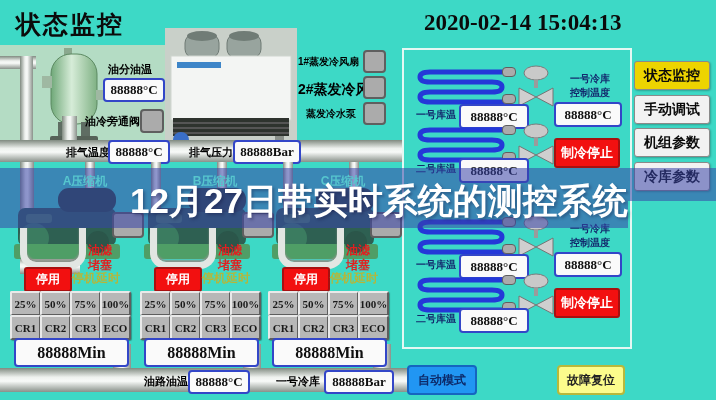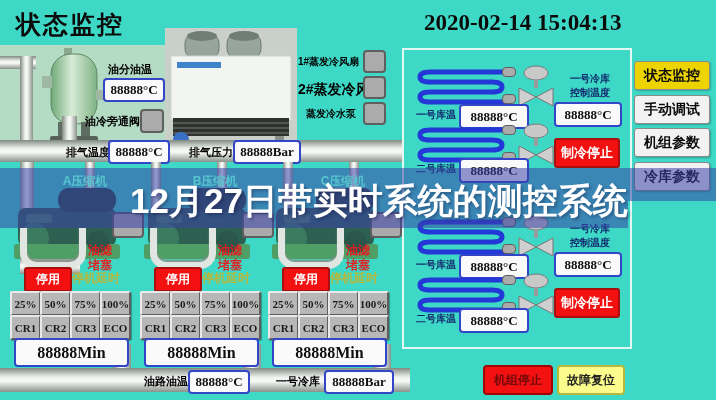--- a/index.html
+++ b/index.html
@@ -288,21 +288,21 @@
     <div class="abs red-btn" style="left:150px;top:238px;width:62px;height:26px;font-size:13px;">制冷停止</div>
     <div class="abs navy-label" style="left:12px;top:262px;">二号库温</div>
     <div class="abs vbox" style="left:55px;top:258px;width:66px;height:21px;font-size:13px;">88888°C</div>
   </div>
 
   <div class="abs menu-btn active" style="left:634px;top:61px;width:74px;height:27px;">状态监控</div>
   <div class="abs menu-btn" style="left:634px;top:95px;width:74px;height:27px;">手动调试</div>
   <div class="abs menu-btn" style="left:634px;top:128px;width:74px;height:27px;">机组参数</div>
   <div class="abs menu-btn" style="left:634px;top:162px;width:74px;height:27px;">冷库参数</div>
 
-  <div class="abs foot-btn foot-red" style="left:483px;top:365px;width:66px;height:26px;">机组停止</div>
+  <div class="abs foot-btn foot-blue" style="left:407px;top:365px;width:66px;height:26px;">自动模式</div>
   <div class="abs foot-btn foot-yellow" style="left:557px;top:365px;width:64px;height:26px;">故障复位</div>
 
   <div class="abs overlay" style="left:0;top:168px;width:716px;height:33px;"></div>
   <div class="abs overlay" style="left:0;top:201px;width:628px;height:27px;"></div>
 
   <div class="abs comp-name" style="left:40px;top:173px;width:90px;text-align:center;">A压缩机</div>
   <div class="abs comp-name" style="left:170px;top:173px;width:90px;text-align:center;">B压缩机</div>
   <div class="abs comp-name" style="left:298px;top:173px;width:90px;text-align:center;">C压缩机</div>
 
   <div class="abs banner-txt" style="left:130px;top:178px;">12月27日带实时系统的测控系统</div>

